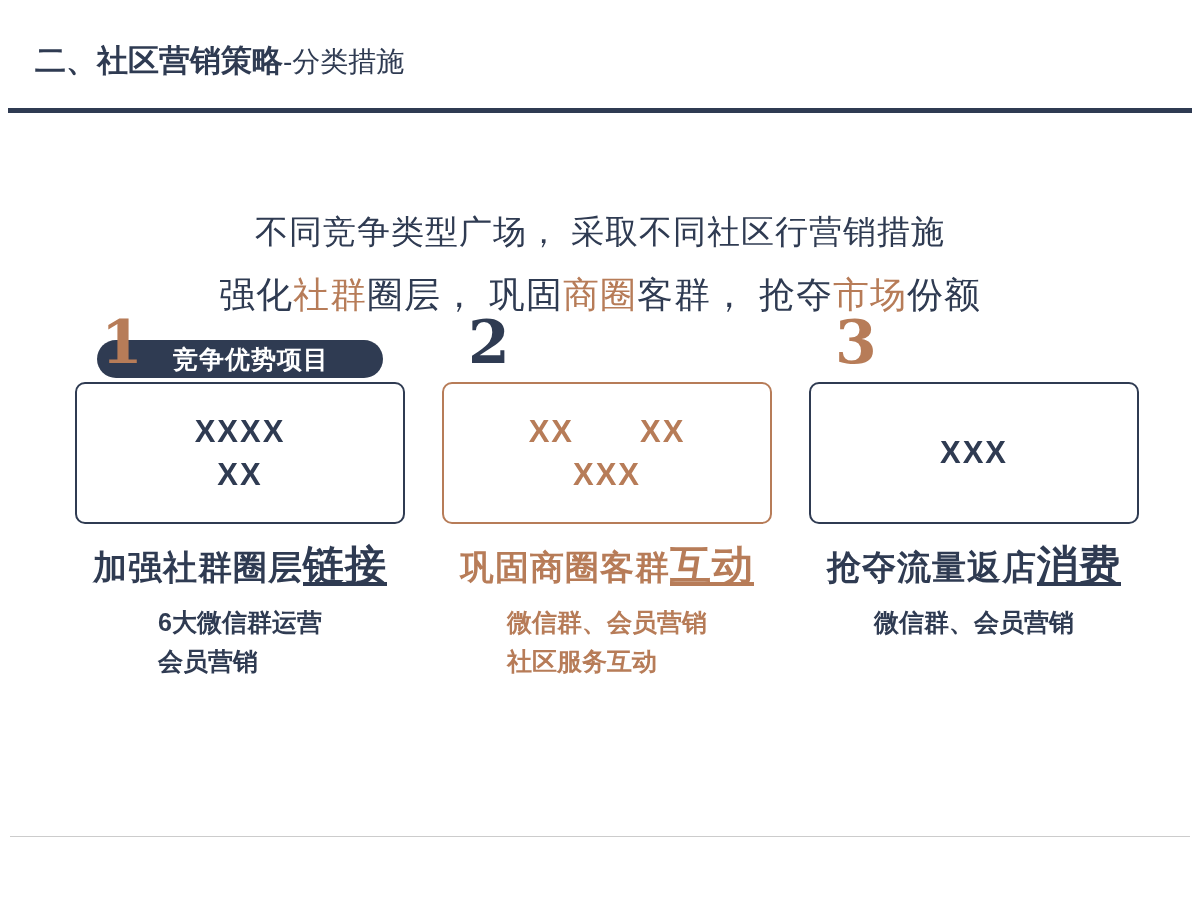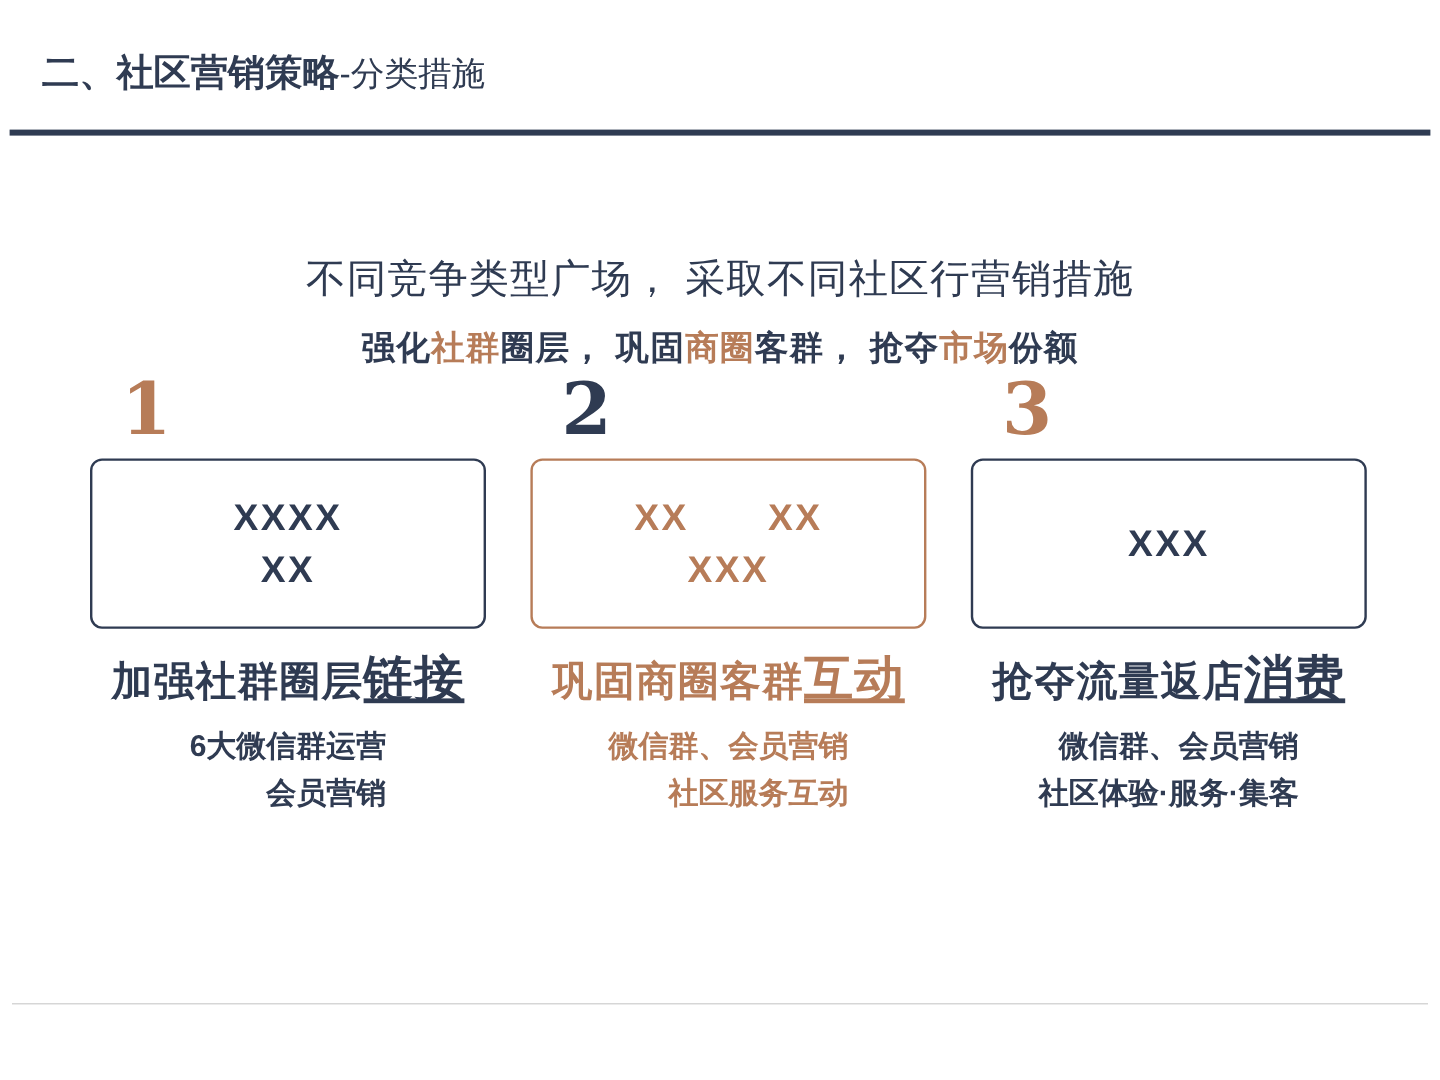--- a/index.html
+++ b/index.html
@@ -27,21 +27,21 @@
     position:absolute;top:108px;left:8px;right:8px;height:5px;
     background:var(--navy);
   }
 
   
   .intro{position:absolute;top:186px;left:0;right:0;text-align:center;margin-top:24px;}
   .intro-line1{
     font-size:33px;font-weight:500;color:var(--navy);letter-spacing:1px;
   }
   .intro-line2{
-    margin-top:16px;font-size:28px;font-weight:700;letter-spacing:1px;
+    margin-top:16px;font-size:36px;font-weight:400;letter-spacing:1px;
   }
   .navy{color:var(--navy);}
   .copper{color:var(--copper);}
 
   
   .columns{
     position:absolute;top:314px;left:75px;
     display:flex;gap:37px;
   }
   .column{width:330px;display:flex;flex-direction:column;align-items:center;}
@@ -74,21 +74,21 @@
   }
   .box .line{line-height:1.2;white-space:pre;}
   .box .line + .line{margin-top:6px;}
 
   .heading{
     margin-top:18px;text-align:center;line-height:1.15;
     font-size:34px;font-weight:800;letter-spacing:1px;white-space:nowrap;
   }
   .heading span.em{font-size:41px;text-decoration:underline;}
 
-  .subs{margin-top:14px;text-align:right;font-size:25px;font-weight:700;}
+  .subs{margin-top:14px;text-align:left;font-size:25px;font-weight:700;}
   .subs .line{line-height:1.55;white-space:nowrap;}
 
   
   .bottom-rule{
     position:absolute;top:836px;left:10px;right:10px;height:1px;
     background:var(--divider);
   }
 </style>
 </head>
 <body>
@@ -101,20 +101,21 @@
   <div class="intro">
     <div class="intro-line1">不同竞争类型广场， 采取不同社区行营销措施</div>
     <div class="intro-line2"><span class="navy">强化</span><span class="copper">社群</span><span class="navy">圈层， 巩固</span><span class="copper">商圈</span><span class="navy">客群， 抢夺</span><span class="copper">市场</span><span class="navy">份额</span></div>
   </div>
 
   <div class="columns">
 
     <div class="column">
       <div class="pill-wrap">
         <div class="num fg-copper">1</div>
+        <div class="pill bg-navy">竞争优势项目</div>
       </div>
       <div class="box bd-navy fg-navy">
           <div class="line">XXXX</div>
           <div class="line">XX</div>
         </div>
       <div class="heading fg-navy"><span>加强社群圈层</span><span class="em">链接</span></div>
       <div class="subs fg-navy">
           <div class="line">6大微信群运营</div>
           <div class="line">会员营销</div>
         </div>
@@ -138,21 +139,20 @@
     <div class="column">
       <div class="pill-wrap">
         <div class="num fg-copper">3</div>
       </div>
       <div class="box bd-navy fg-navy">
           <div class="line">XXX</div>
         </div>
       <div class="heading fg-navy"><span>抢夺流量返店</span><span class="em">消费</span></div>
       <div class="subs fg-navy">
           <div class="line">微信群、会员营销</div>
-          <div class="line">社区体验·服务·集客</div>
         </div>
     </div>
 
   </div>
 
   <div class="bottom-rule"></div>
 
 </div>
 
 </body></html>

